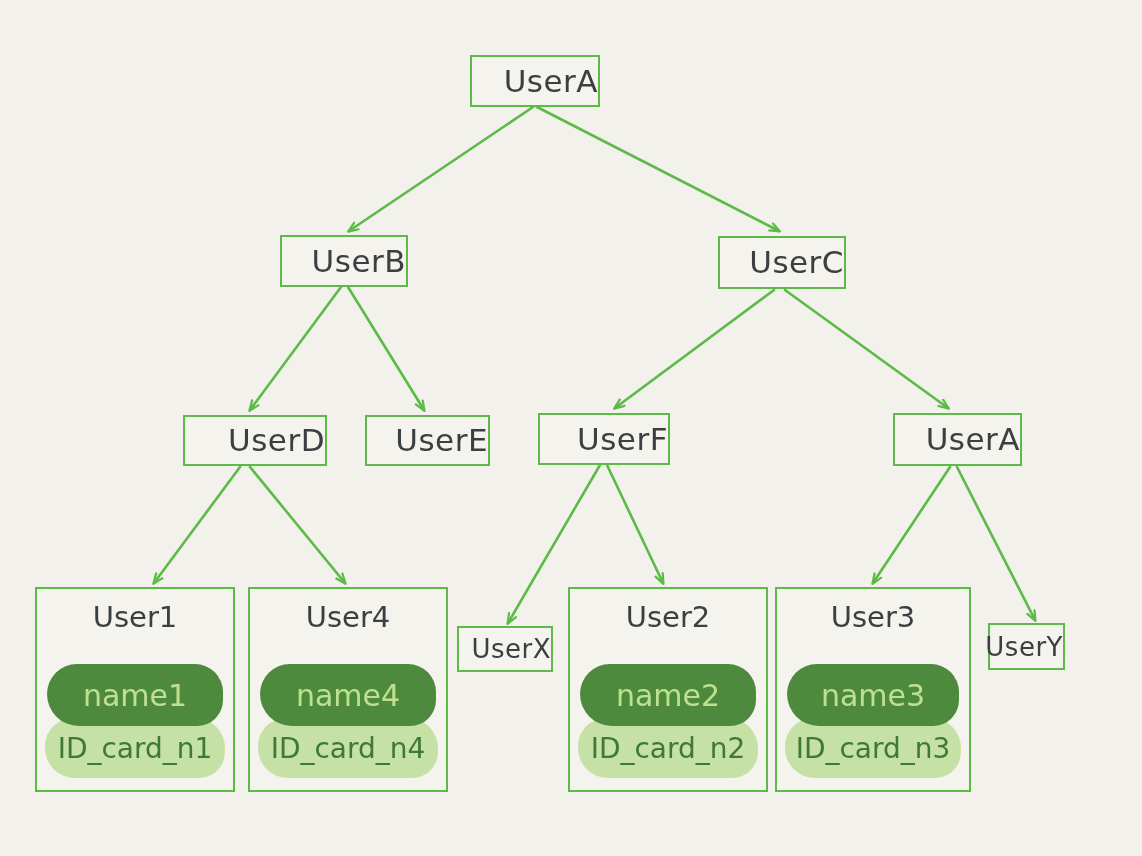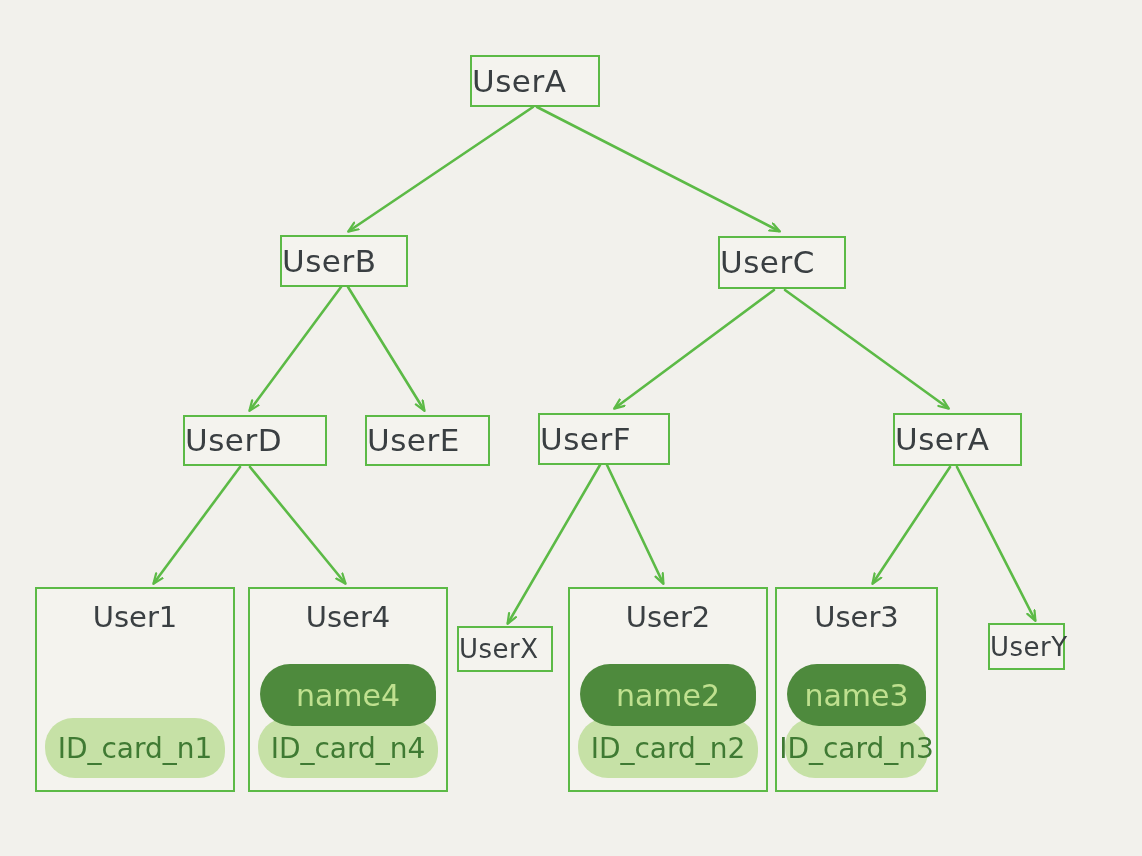--- a/index.html
+++ b/index.html
@@ -23,21 +23,21 @@
     pointer-events: none;
   }
   
   .node {
     position: absolute;
     box-sizing: border-box;
     border: 2.5px solid #5cba46;
     background: #f4f3ee;
     display: flex;
     align-items: center;
-    justify-content: flex-start;
+    justify-content: flex-end;
     color: #3a3f42;
     letter-spacing: 0.5px;
   }
   .node-label {
     font-size: 31px;
     color: #3a3f42;
     line-height: 1;
     white-space: nowrap;
   }
   .node.small .node-label { font-size: 26px; }
@@ -159,20 +159,23 @@
     <span class="node-label">UserF</span>
   </div>
 
   <div class="node" style="left:893px; top:413px; width:129px; height:53px;">
     <span class="node-label">UserA</span>
   </div>
 
   <div class="card" style="left:35px; top:587px; width:200px; height:205px;">
     <span class="card-title">User1</span>
     <div class="card-pills">
+      <div class="pill pill-name">
+        <span>name1</span>
+      </div>
       <div class="pill pill-id">
         <span>ID_card_n1</span>
       </div>
     </div>
   </div>
 
   <div class="card" style="left:248px; top:587px; width:200px; height:205px;">
     <span class="card-title">User4</span>
     <div class="card-pills">
       <div class="pill pill-name">
@@ -189,21 +192,21 @@
     <div class="card-pills">
       <div class="pill pill-name">
         <span>name2</span>
       </div>
       <div class="pill pill-id">
         <span>ID_card_n2</span>
       </div>
     </div>
   </div>
 
-  <div class="card" style="left:775px; top:587px; width:163px; height:205px;">
+  <div class="card" style="left:775px; top:587px; width:196px; height:205px;">
     <span class="card-title">User3</span>
     <div class="card-pills">
       <div class="pill pill-name">
         <span>name3</span>
       </div>
       <div class="pill pill-id">
         <span>ID_card_n3</span>
       </div>
     </div>
   </div>

